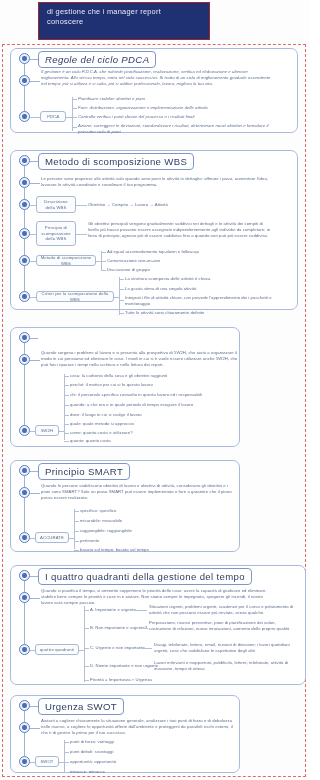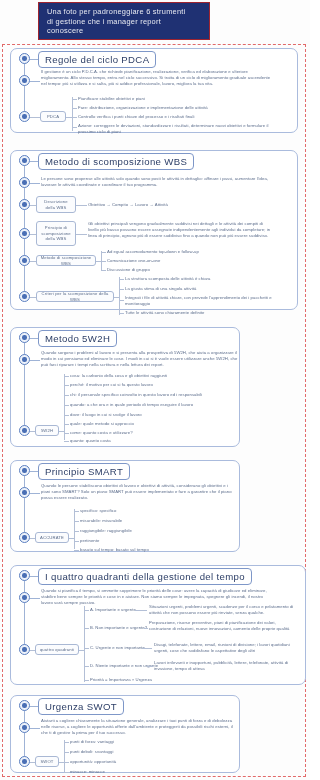--- a/index.html
+++ b/index.html
@@ -165,28 +165,27 @@
     height: 1px;
     background: #b3bfd6;
   }
 </style>
 </head>
 <body>
 
 <div id="page">
 
   <div class="title-banner">
-    <div class="t-line">Una foto per padroneggiare 6 strumenti</div>
     <div class="t-line">di gestione che i manager report</div>
     <div class="t-line">conoscere</div>
   </div>
 
   <div class="dash-frame"></div>
 
-  <div class="section" style="top:48px; width:288px; height:85px;">
+  <div class="section" style="top:48px; width:288px; height:85px;font-style:italic;">
     <div class="spine" style="top:9px; height:62px;"></div>
 
     <div class="node" style="top:4px;"></div>
     <div class="node-stub" style="left:19px; top:9.5px; width:8px;"></div>
     <div class="head-box" style="left:27px; top:2px;">Regole del ciclo PDCA</div>
 
     <div class="node" style="top:26px;"></div>
     <div class="node-stub" style="left:19px; top:31.5px; width:10px;"></div>
     <div class="desc" style="left:30px; top:20px; width:234px;">Il gestione è un ciclo P.D.C.A. che richiede pianificazione, realizzazione, verifica ed elaborazione e ulteriore miglioramento. Allo stesso tempo, entra nel ciclo successivo. Si tratta di un ciclo di miglioramento graduale ascendente nel tempo: più si utilizza e si salta, più si addice professionale, lavoro, migliora la tua vita.</div>
 
@@ -260,21 +259,20 @@
     <div class="item wrap" style="left:114px; top:144px; width:150px;">Integrati i file di attività chiare, con prevede l'apprendimento dei i pacchetti e monitoraggio</div>
     <div class="bracket-stub" style="left:108px; top:162px; width:5px;"></div>
     <div class="item" style="left:114px; top:159px;">Tutte le attività sono chiaramente definite</div>
   </div>
 
   <div class="section" style="top:327px; width:230px; height:120px;">
     <div class="spine" style="top:9px; height:93px;"></div>
 
     <div class="node" style="top:4px;"></div>
     <div class="node-stub" style="left:19px; top:9.5px; width:8px;"></div>
-    <div class="head-box" style="left:27px; top:2px;">Metodo 5W2H</div>
 
     <div class="node" style="top:26px;"></div>
     <div class="node-stub" style="left:19px; top:31.5px; width:10px;"></div>
     <div class="desc" style="left:30px; top:22px; width:198px;">Quando sorgono i problemi al lavoro e si presenta alla prospettiva di 5W2H, che aiuta a organizzare il modo in cui pensiamo ed eliminare le cose. I modi in cui si è vuole essere utilizzare anche 5W2H, che può farci riparare i tempi nella scrittura e nella lettura dei report.</div>
 
     <div class="node" style="top:97px;"></div>
     <div class="tag-link" style="left:19px; top:102.5px; width:5px;"></div>
     <div class="tag-box" style="left:24px; top:97px; width:24px; height:11px;">5W2H</div>
     <div class="tag-link" style="left:48px; top:102.5px; width:5px;"></div>
 

